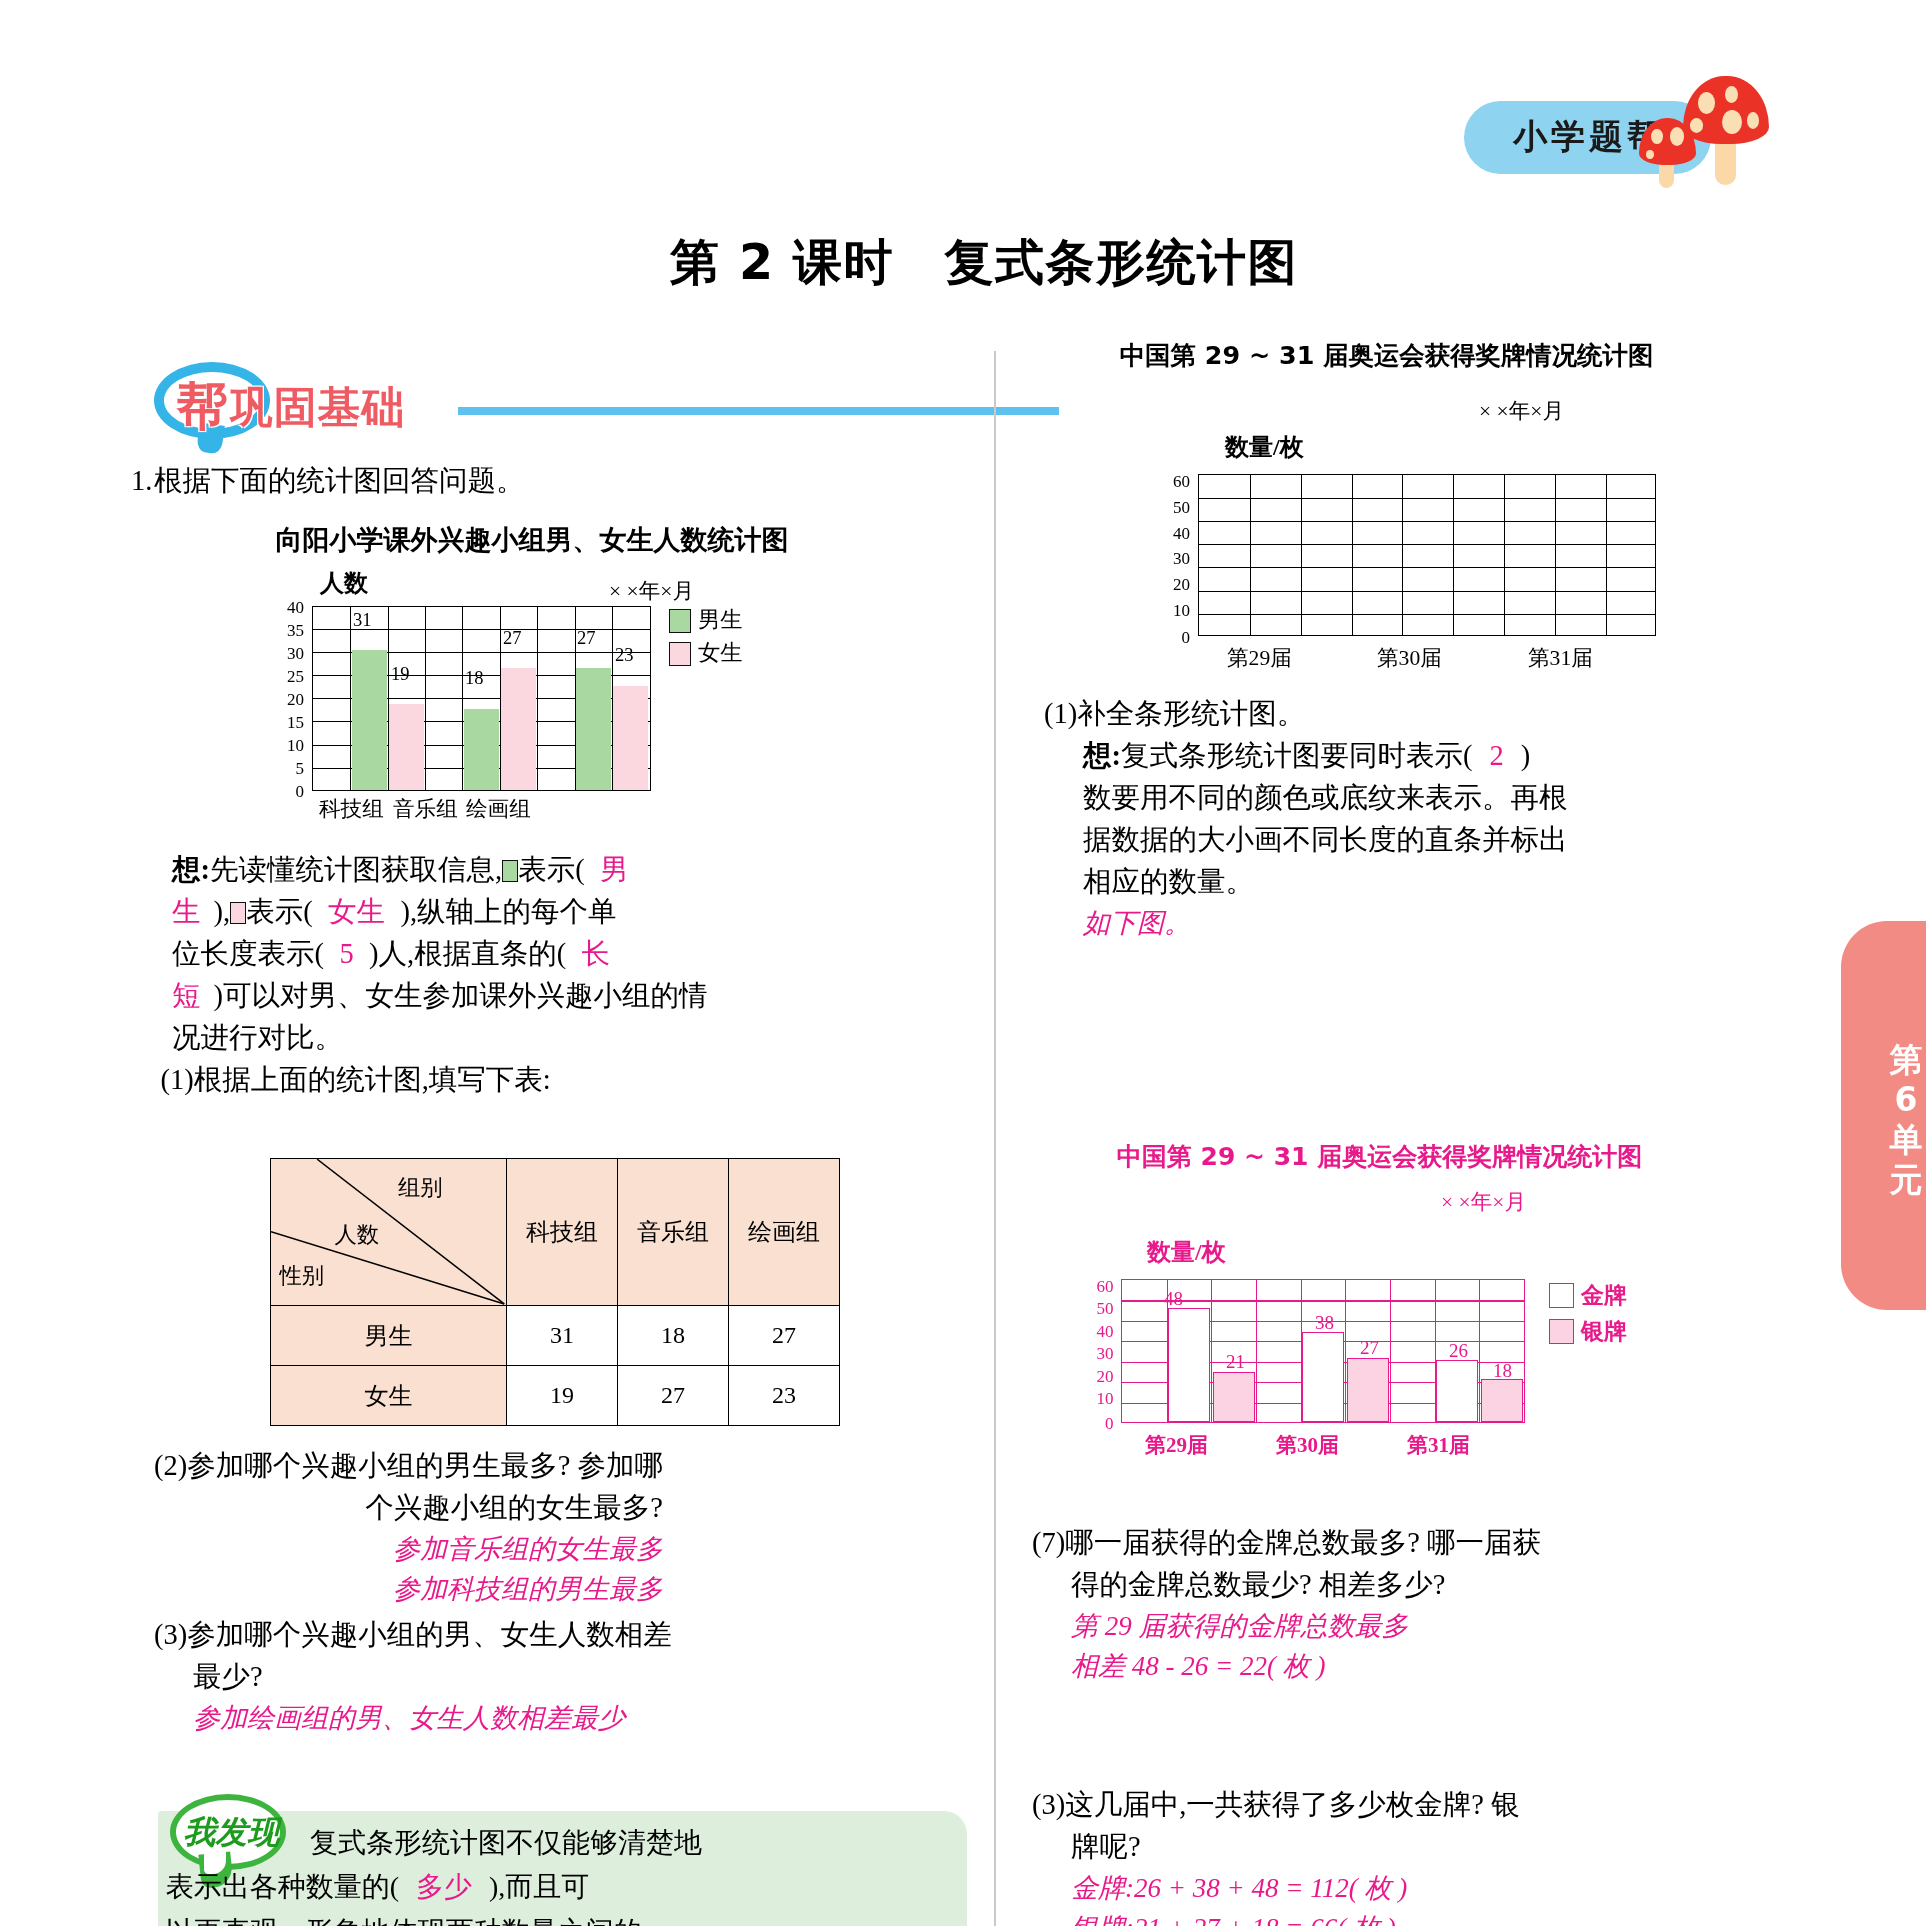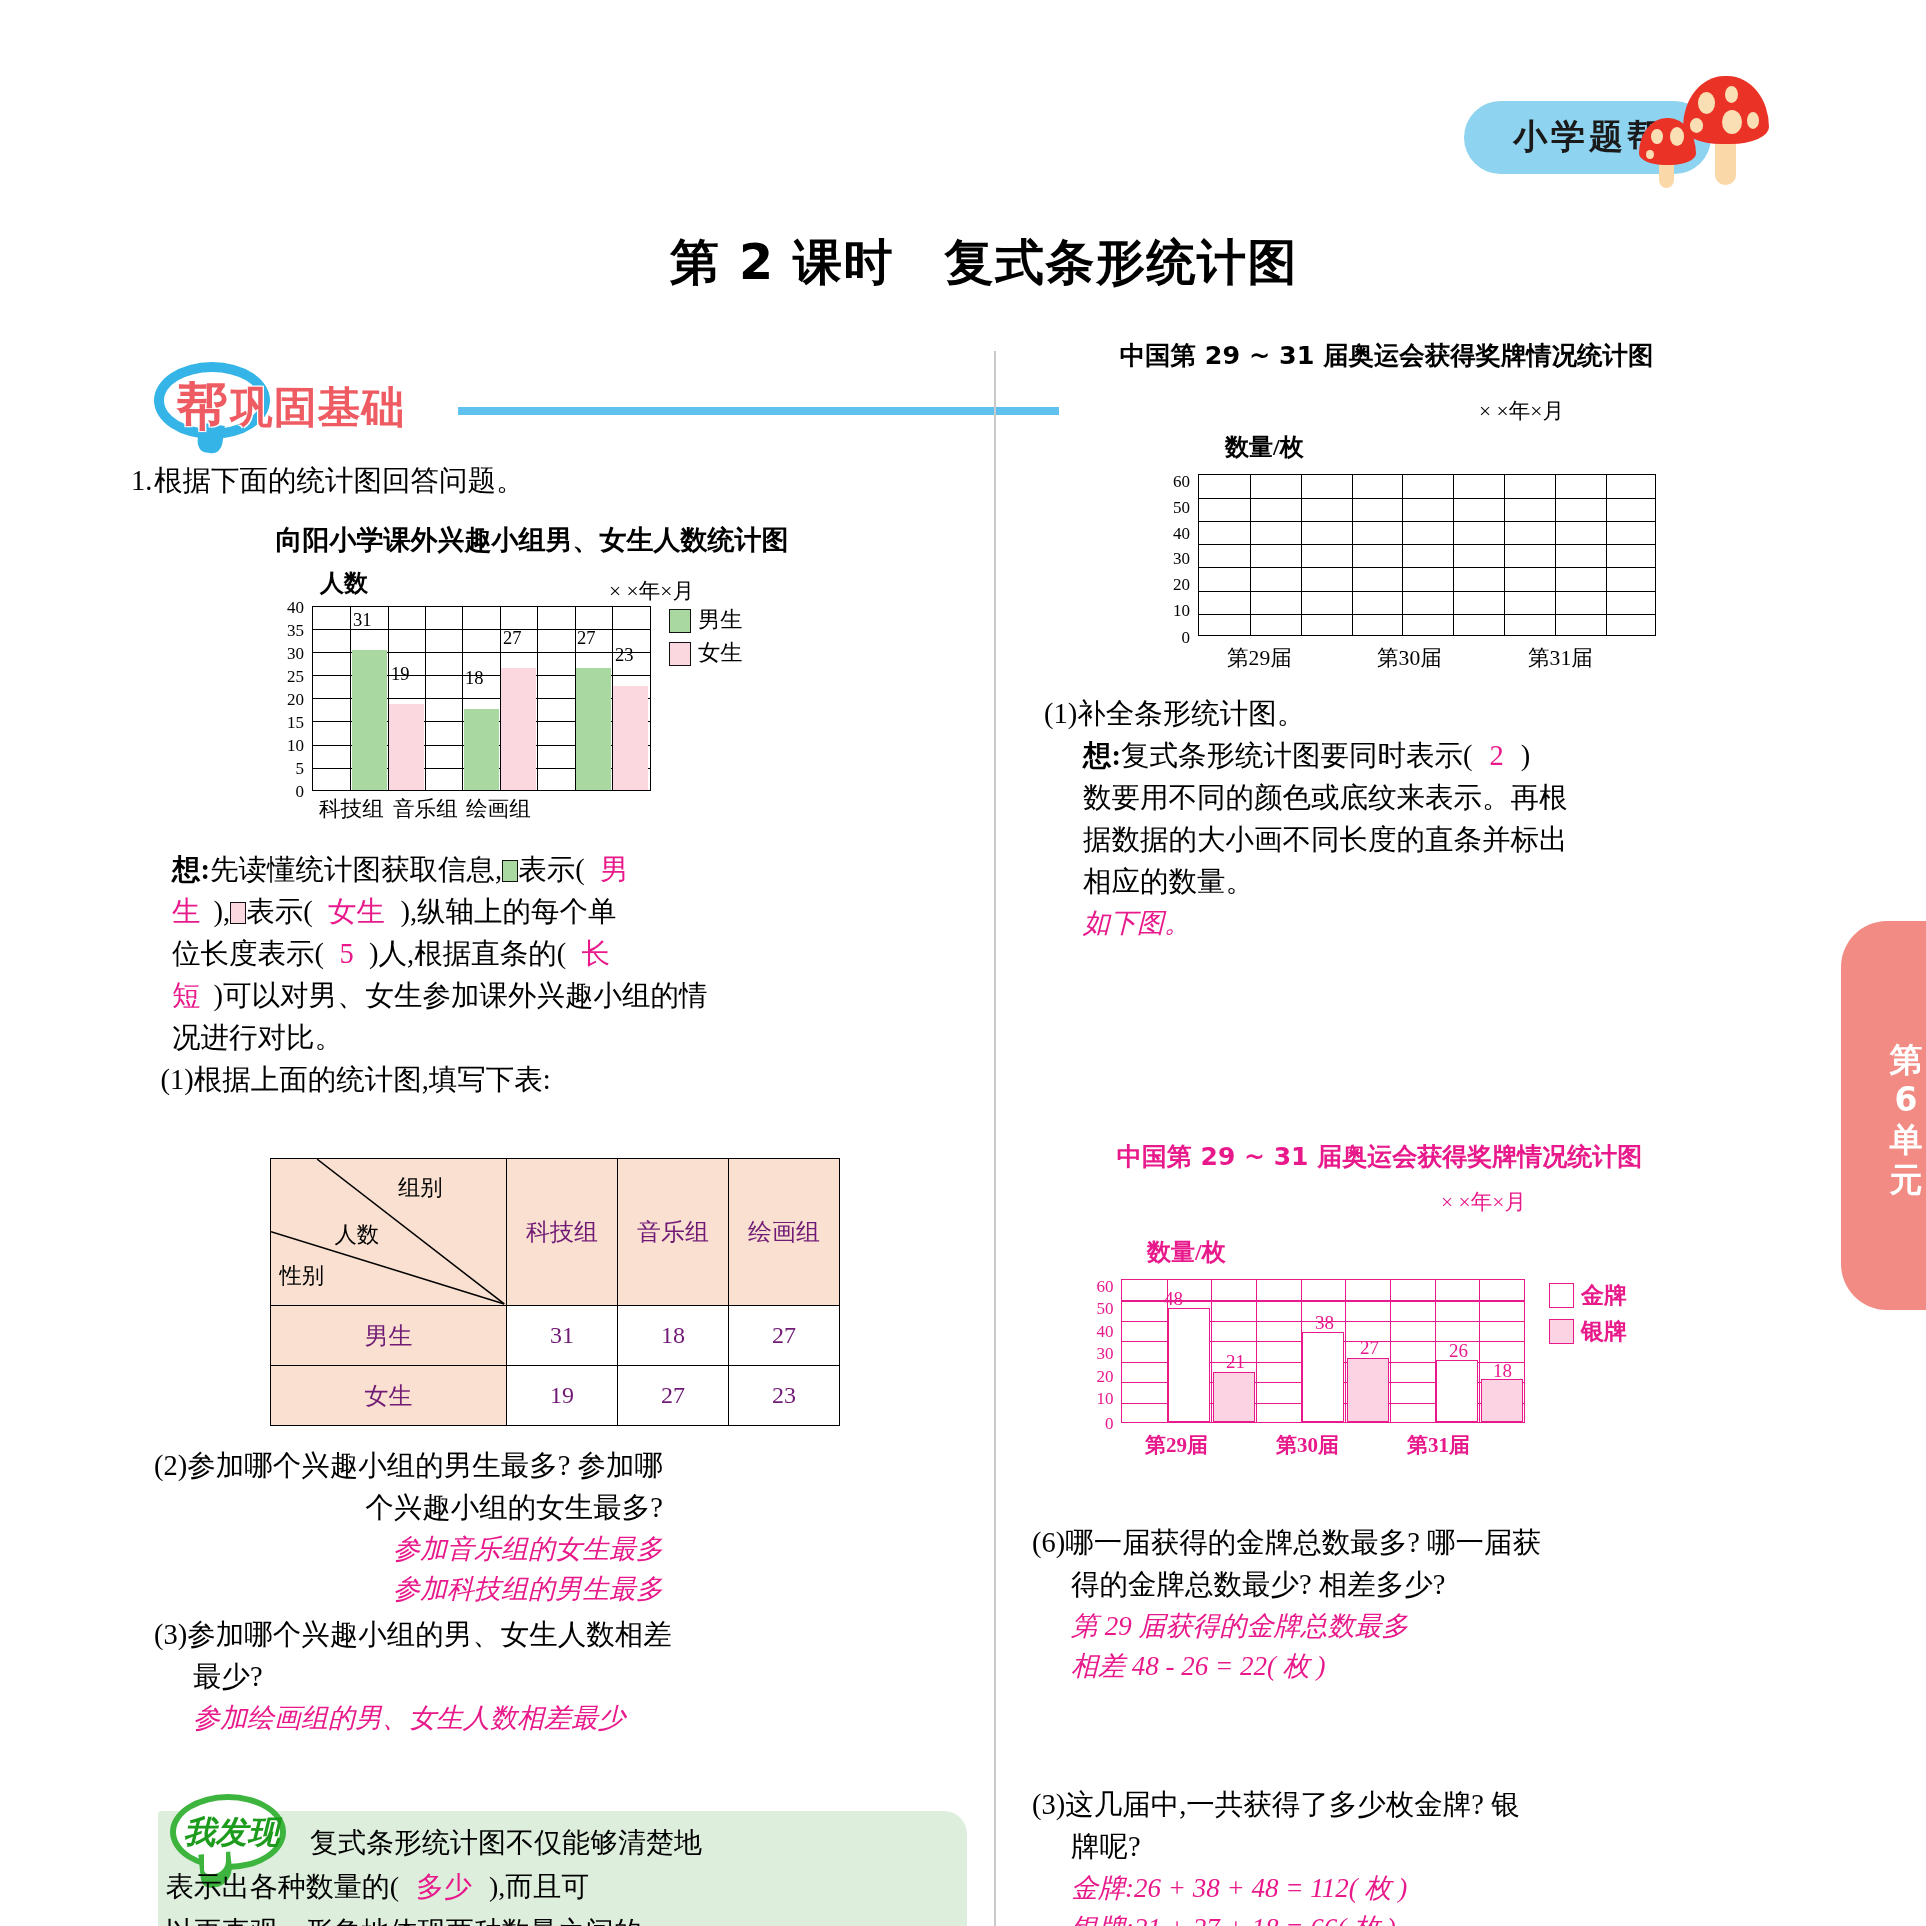--- a/index.html
+++ b/index.html
@@ -82,21 +82,21 @@
   .bar-green{background:#a9d9a0;}
   .bar-pink{background:#fbd7e0;}
   .c1-val{position:absolute;font-size:18.5px;color:#000;font-family:"Liberation Serif",serif;}
   .c1-ytick{position:absolute;right:0;font-size:17px;color:#000;text-align:right;width:46px;font-family:"Liberation Serif",serif;}
   .c1-xtick{position:absolute;font-size:21.6px;color:#000;white-space:nowrap;}
   .legend-box{position:absolute;width:21.6px;height:24px;border:1.5px solid #111;box-sizing:border-box;}
   .legend-txt{position:absolute;font-size:22.3px;color:#000;white-space:nowrap;}
 
   
   .dtable{border-collapse:collapse;font-family:"Liberation Serif","DejaVu Serif",serif;}
-  .dtable td{border:1.2px solid #000;text-align:center;font-size:24px;color:#701a75;}
+  .dtable td{border:1.2px solid #000;text-align:center;font-size:24px;color:#000000;}
   .hdr-cell{background:#fae0d0;}
   .corner-cell{background:#fae0d0;position:relative;padding:0;}
   .corner-svg{display:block;}
   .cv{color:#e8198b;}
 
   
   .note-box{position:absolute;background:#ddeedd;border-radius:3.9px 23px 3.9px 3.9px;}
   .note-bubble{position:absolute;width:116px;height:76px;border:6.2px solid #3db43d;border-radius:50%;background:#fff;box-sizing:border-box;}
   .note-tail{position:absolute;width:32px;height:34px;background:#3db43d;border-radius:0 0 58% 28%;transform:rotate(-6deg);}
   .note-tail-inner{position:absolute;width:21.6px;height:22.3px;background:#fff;border-radius:0 0 60% 20%;}
@@ -407,21 +407,21 @@
   <div class="c3-xtick" style="left:228px;top:291px;">第30届</div>
   <div class="c3-xtick" style="left:359px;top:291px;">第31届</div>
 
   <div class="c3-leg" style="left:501px;top:143px;background:#fff;"></div>
   <div class="c3-legtxt" style="left:533px;top:140px;">金牌</div>
   <div class="c3-leg" style="left:501px;top:179px;background:#fbd3e2;"></div>
   <div class="c3-legtxt" style="left:533px;top:176px;">银牌</div>
 </div>
 
 <div style="position:absolute;left:1032px;top:1522px;">
-  <div class="body-line">(6)哪一届获得的金牌总数最多?  哪一届获</div>
+  <div class="body-line">(7)哪一届获得的金牌总数最多?  哪一届获</div>
   <div class="body-line" style="padding-left:39px;">得的金牌总数最少?  相差多少?</div>
   <div class="ans-line" style="padding-left:39px;">第 29 届获得的金牌总数最多</div>
   <div class="ans-line" style="padding-left:39px;">相差 48 - 26 = 22( 枚 )</div>
 </div>
 
 <div style="position:absolute;left:1032px;top:1784px;">
   <div class="body-line">(3)这几届中,一共获得了多少枚金牌?  银</div>
   <div class="body-line" style="padding-left:39px;">牌呢?</div>
   <div class="ans-line" style="padding-left:39px;">金牌:26 + 38 + 48 = 112( 枚 )</div>
   <div class="ans-line" style="padding-left:39px;">银牌:21 + 27 + 18 = 66( 枚 )</div>

